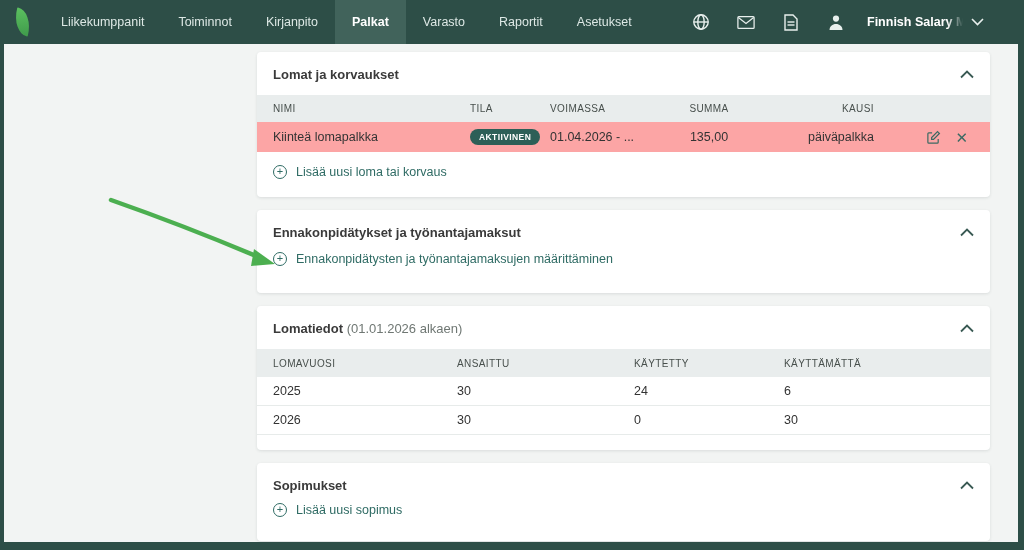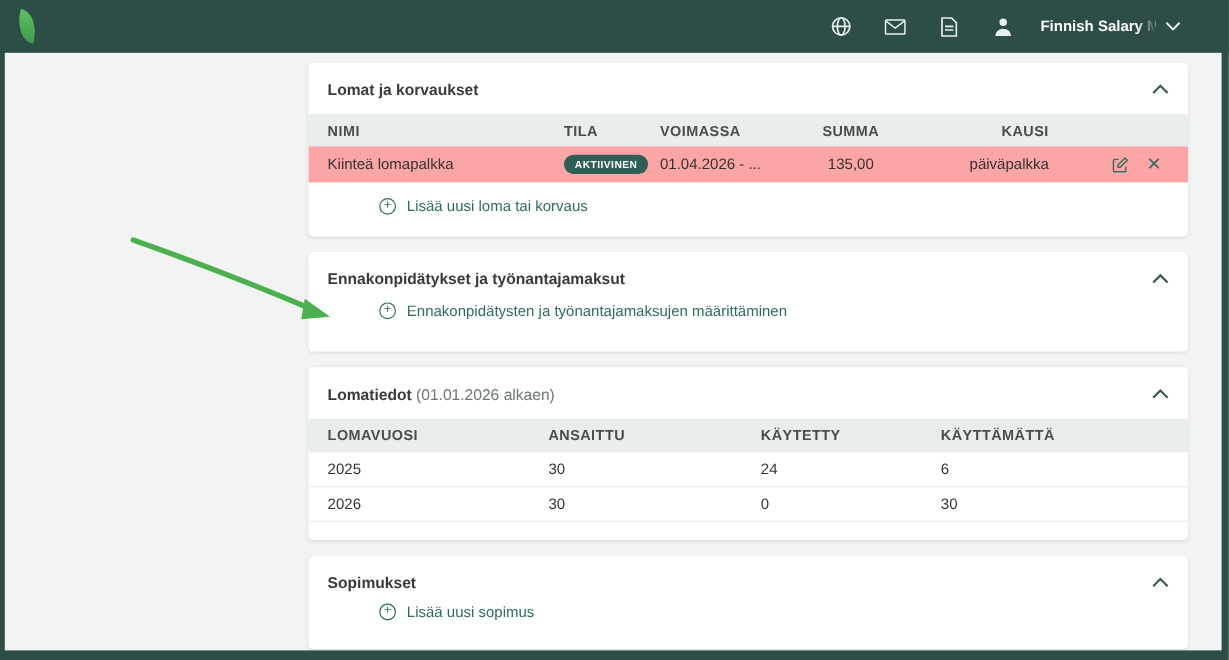--- a/index.html
+++ b/index.html
@@ -59,21 +59,21 @@
     padding:15px 16px 13px 16px; cursor:pointer;
   }
   .card-title { font-size:13px; font-weight:bold; color:#3a3a3a; }
   .card-title .subtle { font-weight:normal; color:#6f7773; }
   .chevron-up { width:14px; height:9px; }
 
   
   .tbl-head { display:flex; align-items:center; background:#e9eded; height:27px; }
   .tbl-row  { display:flex; align-items:center; height:30px; font-size:12.5px; color:#333; }
   .th {
-    font-size:12px; font-weight:bold; color:#474f4c; letter-spacing:.4px;
+    font-size:10px; font-weight:normal; color:#474f4c; letter-spacing:.4px;
     text-transform:uppercase;
   }
   
   .c-nimi     { width:213px; padding-left:16px; text-align:left; }
   .c-tila     { width:80px;  text-align:left; }
   .c-voimassa { width:116px; text-align:left; }
   .c-summa    { width:86px;  text-align:center; }
   .c-kausi    { width:122px; text-align:right; }
   .c-actions  { flex:1; display:flex; align-items:center; justify-content:flex-end; gap:14px; padding-right:22px; }
   .row-shaded { background:#fca5a5; }
@@ -83,21 +83,21 @@
     font-size:8.5px; font-weight:bold; letter-spacing:.4px;
     padding:3px 9px 3px 9px; border-radius:10px; text-transform:uppercase;
   }
 
   .icon-btn { cursor:pointer; display:flex; align-items:center; }
   .x-icon { color:#3c6a63; font-size:15px; line-height:1; cursor:pointer; font-weight:normal; }
 
   
   .add-link {
     display:flex; align-items:center; gap:9px;
-    padding:13px 16px 15px 16px; color:#2f6b64; font-size:12.5px; cursor:pointer;margin-left:43px;
+    padding:13px 16px 15px 16px; color:#2f6b64; font-size:12.5px; cursor:pointer;
   }
   .plus-circle {
     width:14px; height:14px; border:1.2px solid #2f6b64; border-radius:50%;
     display:flex; align-items:center; justify-content:center; flex:0 0 auto;
   }
   .plus-circle::before { content:"+"; font-size:11px; line-height:1; color:#2f6b64; margin-top:-1px; }
 
   
   .c3 { padding-left:16px; }
   .c3-vuosi { width:200px; }
@@ -111,20 +111,29 @@
 
   
   .arrow-overlay { position:absolute; top:0; left:0; pointer-events:none; z-index:50; }
 </style>
 </head>
 <body>
 
 <div class="navbar">
   <div class="brand">
     <div class="leaf"></div>
+  </div>
+  <div class="nav-items">
+    <div class="nav-item">Liikekumppanit</div>
+    <div class="nav-item">Toiminnot</div>
+    <div class="nav-item">Kirjanpito</div>
+    <div class="nav-item active">Palkat</div>
+    <div class="nav-item">Varasto</div>
+    <div class="nav-item">Raportit</div>
+    <div class="nav-item">Asetukset</div>
   </div>
   <div class="nav-spacer"></div>
   <div class="nav-icons">
     <div class="nav-icon">
       <svg width="18" height="18" viewBox="0 0 18 18" fill="none" stroke="#e8efed" stroke-width="1.4">
         <circle cx="9" cy="9" r="7.2"></circle>
         <ellipse cx="9" cy="9" rx="3.2" ry="7.2"></ellipse>
         <line x1="1.8" y1="9" x2="16.2" y2="9"></line>
       </svg>
     </div>

